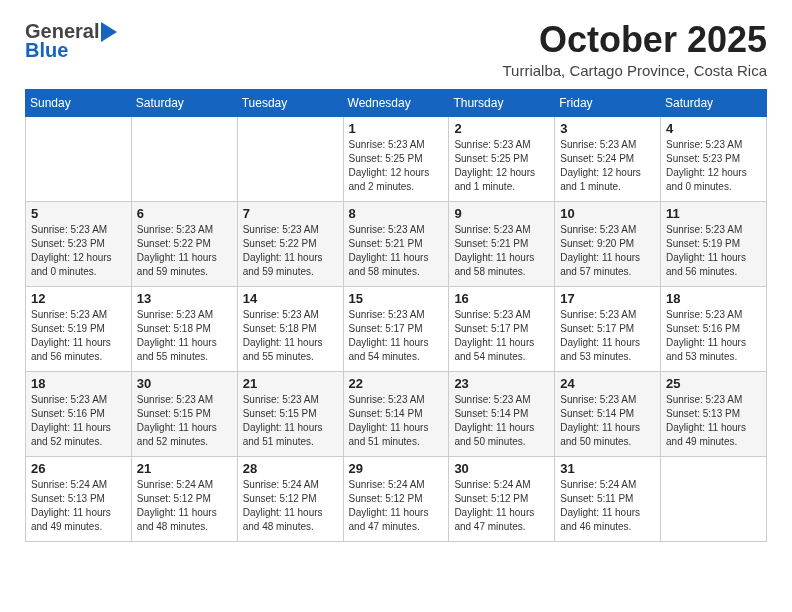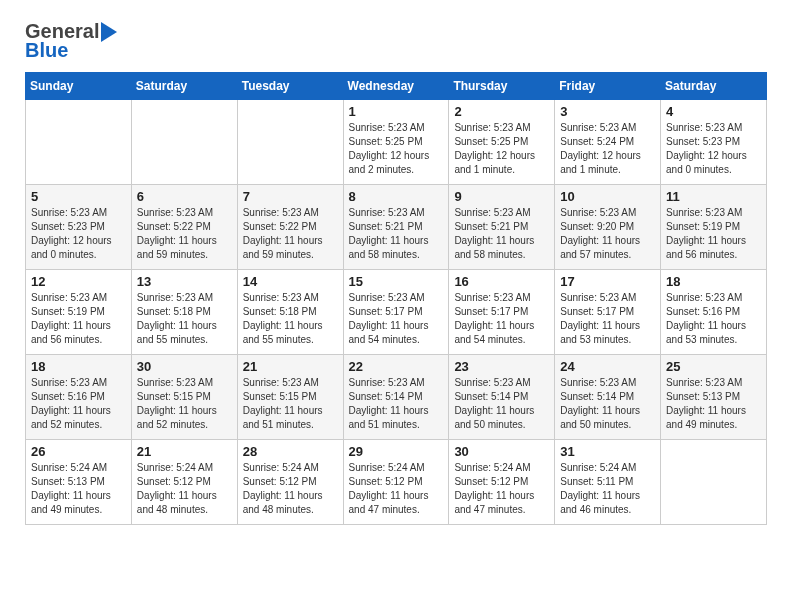--- a/index.html
+++ b/index.html
@@ -32,21 +32,21 @@
     }
     table {
       width: 100%;
       border-collapse: collapse;
       table-layout: fixed;
     }
     thead tr th {
       background: #1565c0;
       color: #fff;
       font-size: 12px;
-      font-weight: bold;
+      font-weight: normal;
       padding: 6px 4px;
       text-align: left;
       border: 1px solid #1565c0;
     }
     tbody tr td {
       border: 1px solid #ccc;
       vertical-align: top;
       padding: 4px 5px;
       font-size: 10px;
       color: #333;
@@ -106,20 +106,24 @@
 <div class="header-area">
   <div class="logo-wrapper">
     <div class="logo-text-block">
       <div class="logo-line1">
         <span class="gen">General</span>
         <span class="logo-triangle"></span>
       </div>
       <div class="logo-line2">Blue</div>
     </div>
   </div>
+  <div class="title-area">
+    <div class="month-title">October 2025</div>
+    <div class="location-title">Turrialba, Cartago Province, Costa Rica</div>
+  </div>
 </div>
 
 <table>
   <thead>
     <tr id="days-header">
         <th>Sunday</th>
         <th>Saturday</th>
         <th>Tuesday</th>
         <th>Wednesday</th>
         <th>Thursday</th>

